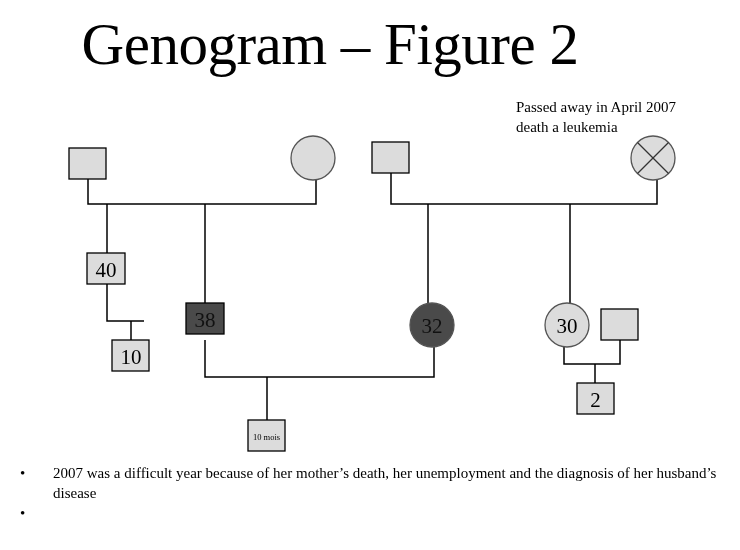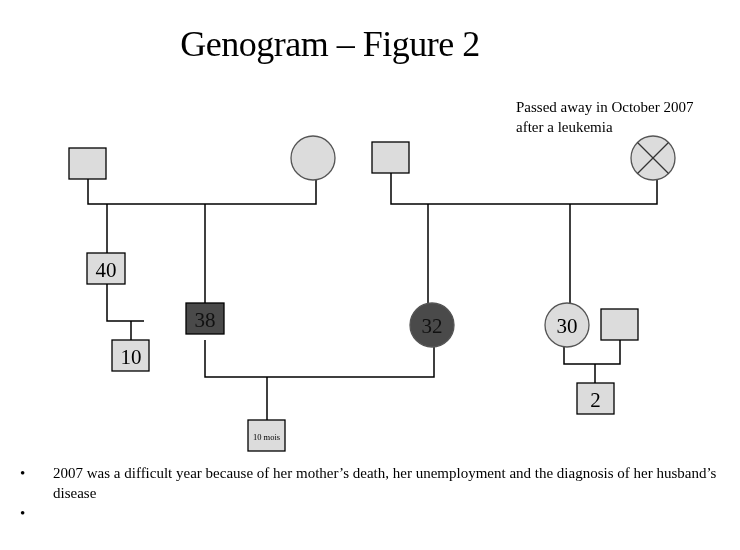--- a/index.html
+++ b/index.html
@@ -1,33 +1,33 @@
 <!DOCTYPE html>
 <html><head>
 <meta charset="utf-8">
 <style>
   html, body { margin: 0; padding: 0; background: #ffffff; }
   body { width: 740px; height: 550px; position: relative; overflow: hidden;
          font-family: "Liberation Serif", "DejaVu Serif", serif; color: #000; }
   .title { position: absolute; left: 0; width: 660px; top: 16px; text-align: center;
-           font-size: 36px; line-height: 56px; letter-spacing: -0.5px; }
+           font-size: 59px; line-height: 56px; letter-spacing: -0.5px; }
   .note { position: absolute; left: 516px; top: 97px; font-size: 15px; line-height: 20px; }
   svg.geno { position: absolute; left: 0; top: 0; }
   .bullets { position: absolute; left: 0; top: 463px; width: 740px; font-size: 15px; line-height: 20px; }
   .bullet-row { position: relative; padding-left: 53px; width: 680px; }
   .bullet-dot { position: absolute; left: 20px; top: 0; }
 </style>
 </head>
 <body>
 
 <div class="title">Genogram – Figure 2</div>
 
 <div class="note">
-  <div>Passed away in October 2007</div>
-  <div>after a leukemia</div>
+  <div>Passed away in April 2007</div>
+  <div>death a leukemia</div>
 </div>
 
 <svg class="geno" width="740" height="550" viewBox="0 0 740 550">
   <g stroke="#000" stroke-width="1.5" fill="none">
 
     <polyline points="88,179 88,204 316,204 316,180"></polyline>
     <line x1="107" y1="204" x2="107" y2="253"></line>
     <line x1="205" y1="204" x2="205" y2="303"></line>
 
     <polyline points="391,173 391,204 657,204 657,180"></polyline>

